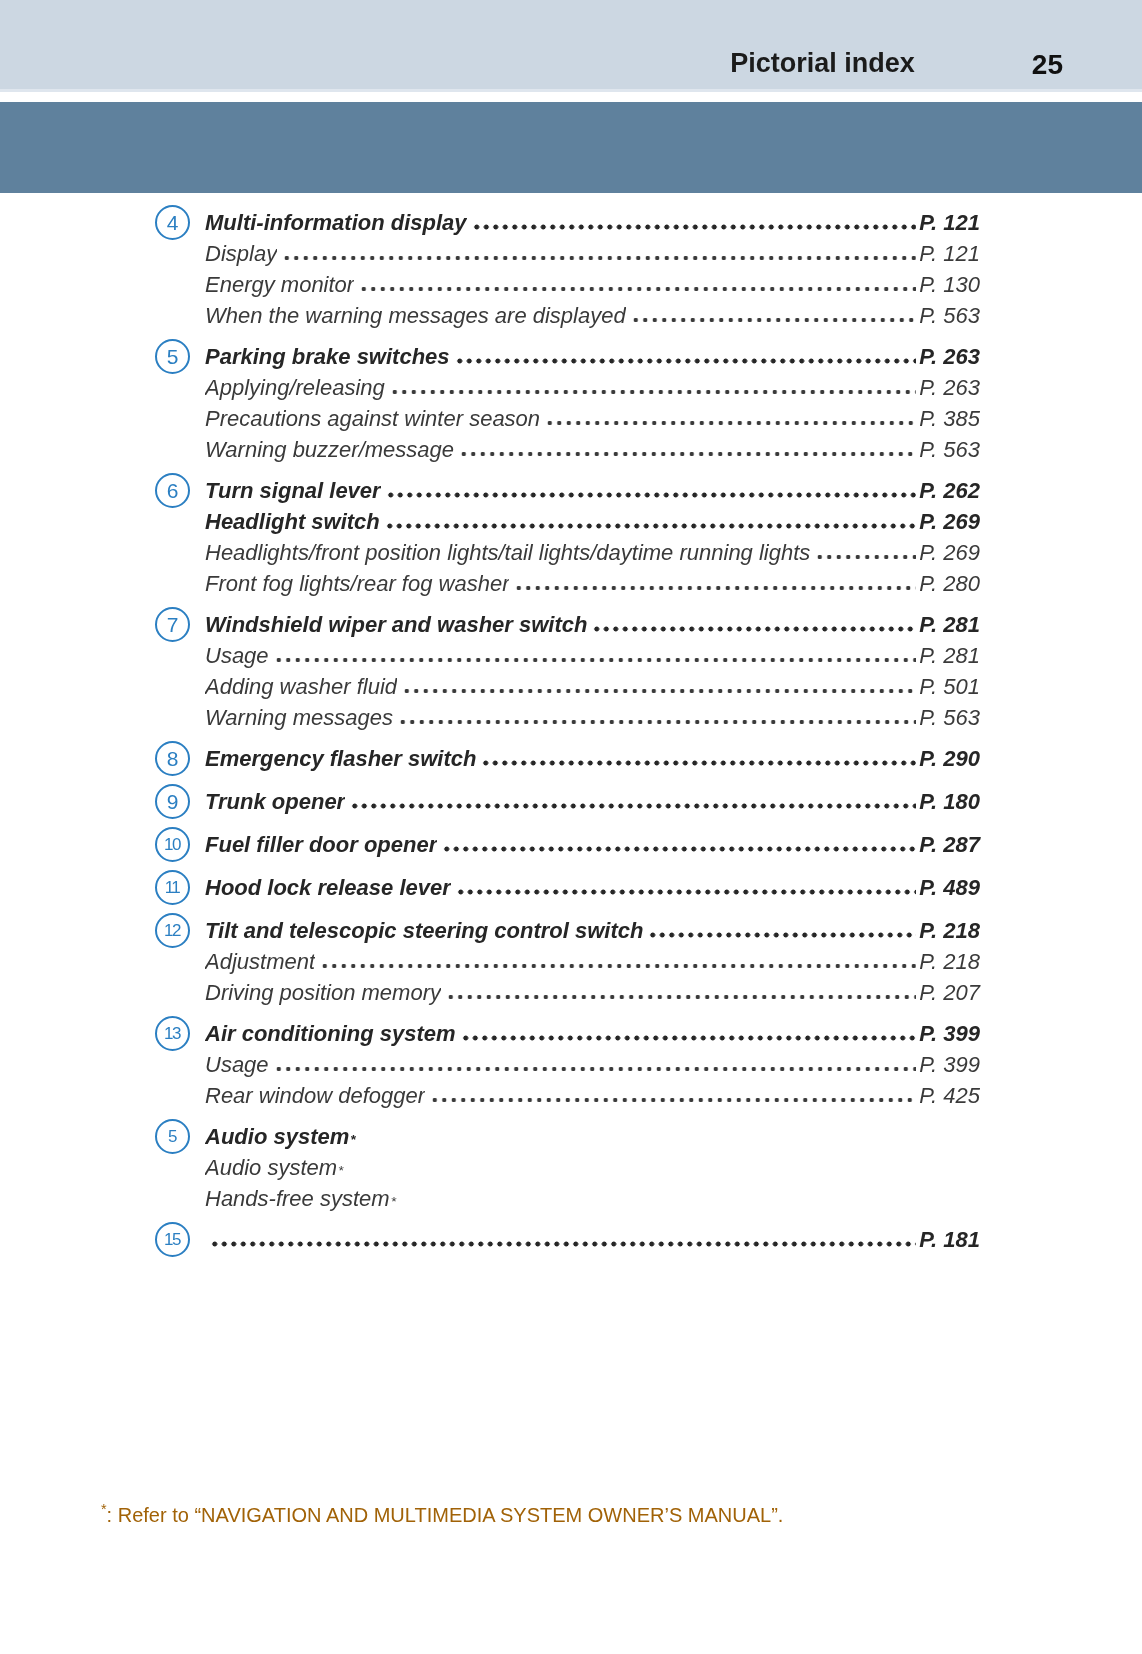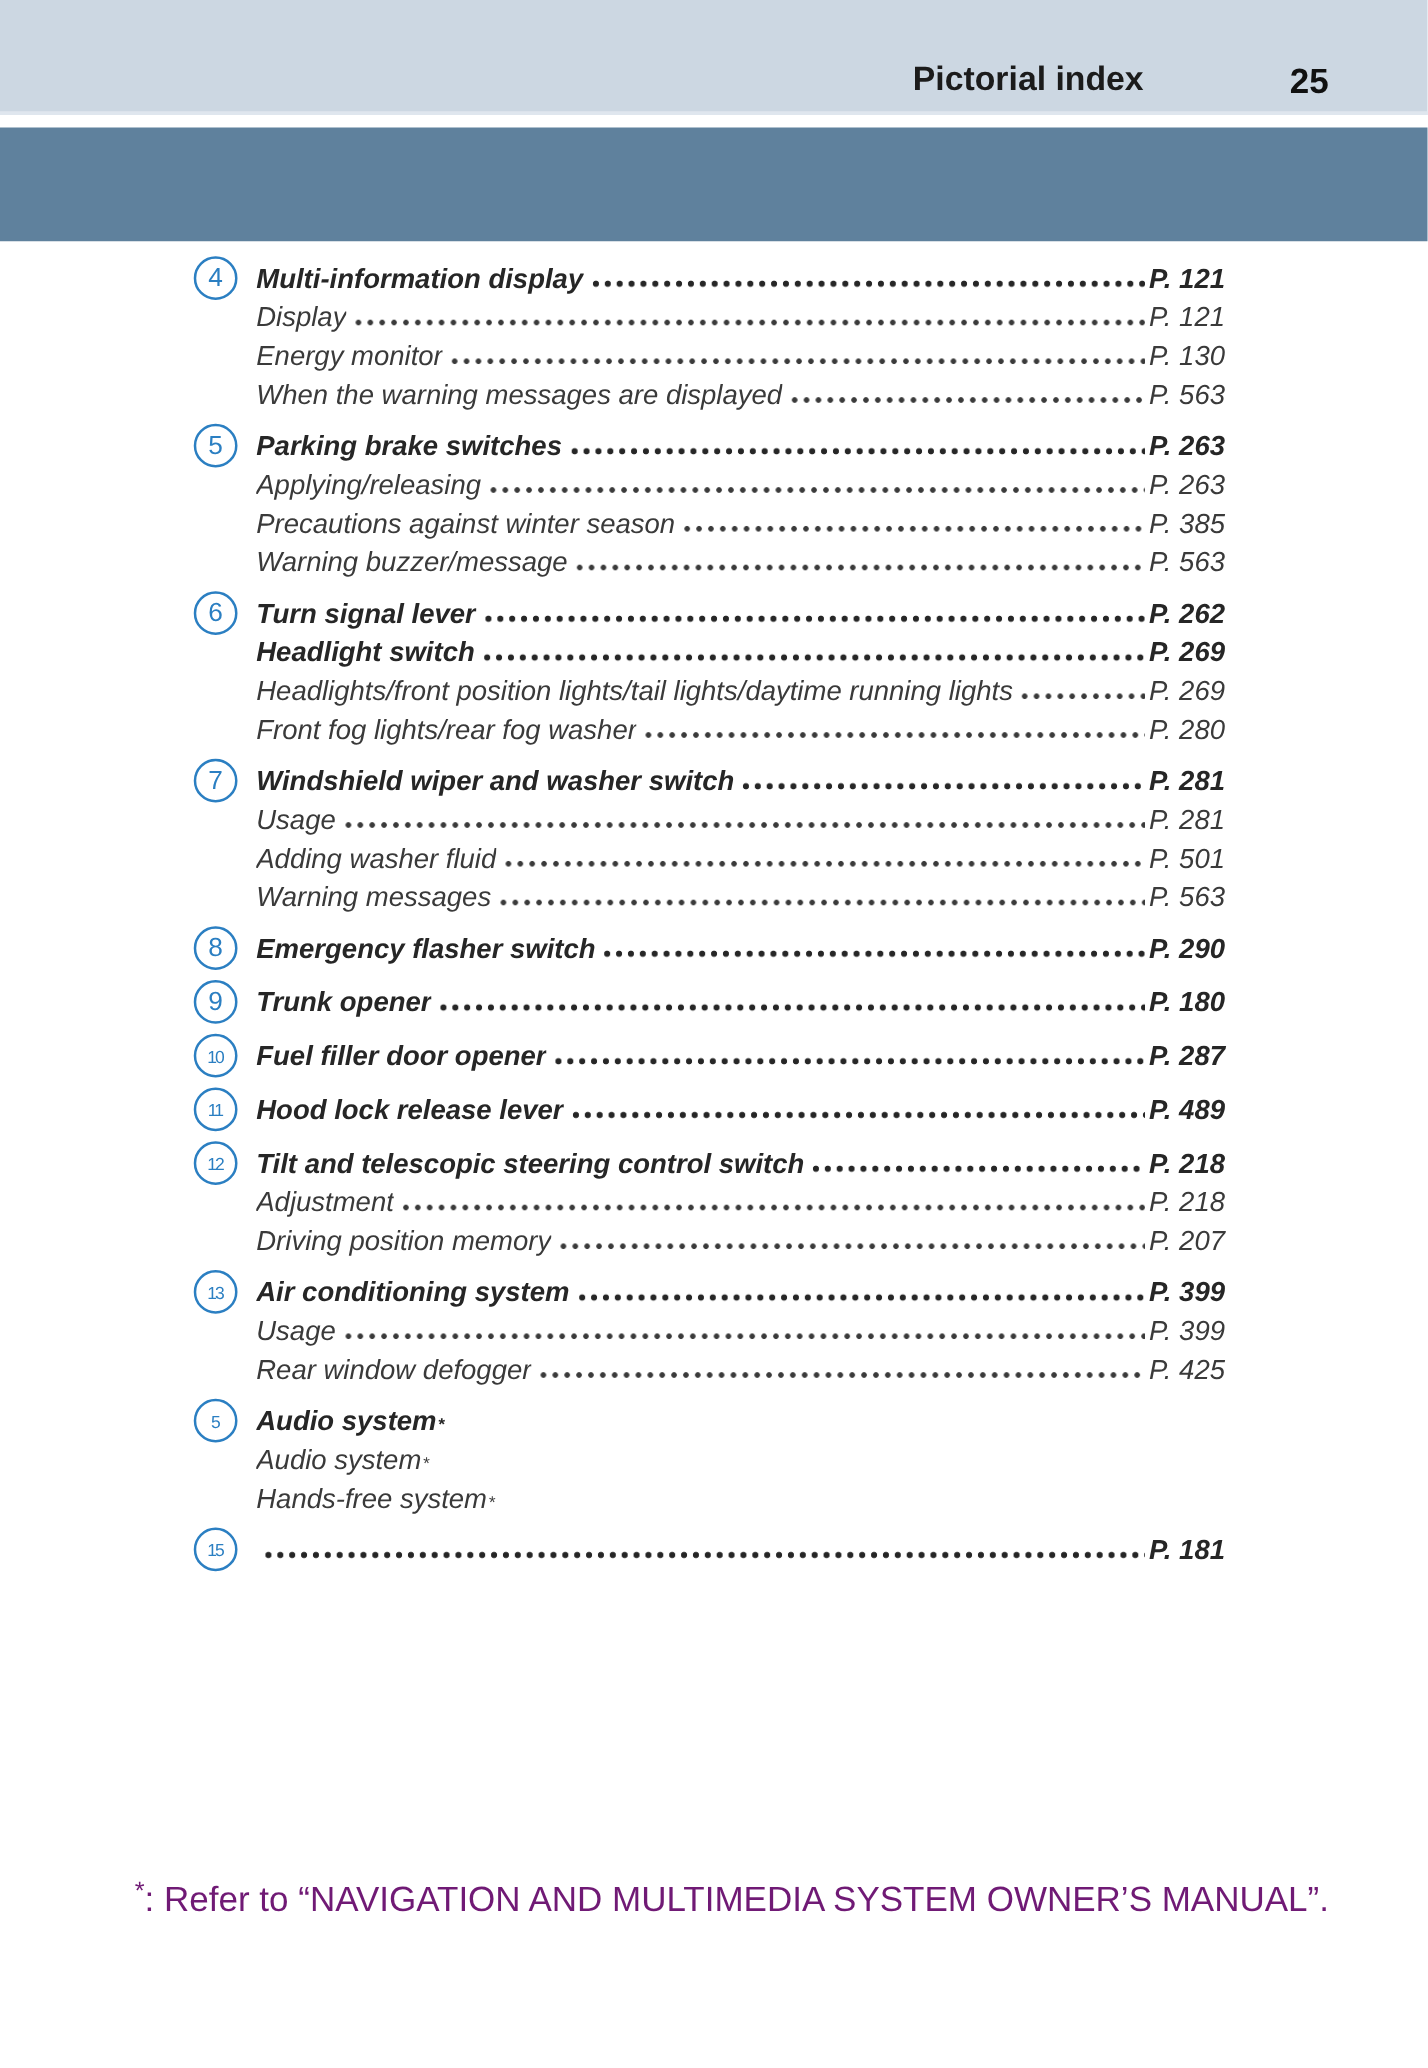--- a/index.html
+++ b/index.html
@@ -16,21 +16,20 @@
     height: 1654px;
     background: #ffffff;
     font-family: "Liberation Sans", sans-serif;
     overflow: hidden;
   }
   .page {
     position: relative;
     width: 1142px;
     height: 1654px;
     background: #fff;
-    text-align: center;
   }
   .header-bar {
     height: 92px;
     background: var(--header-bar);
     display: flex;
     align-items: flex-end;
     justify-content: flex-end;
     padding: 0 79px 12px 0;
     border-bottom: 3px solid #dfe6ee;
   }
@@ -59,21 +58,21 @@
     border: 2.5px solid var(--accent);
     border-radius: 50%;
     color: var(--accent);
     display: flex;
     align-items: center;
     justify-content: center;
     font-size: 21px;
     font-weight: 400;
     margin-top: -2px;
   }
-  .badge.two { font-size: 14px; letter-spacing: -1.5px; padding-right: 1px; }
+  .badge.two { font-size: 17px; letter-spacing: -1.5px; padding-right: 1px; }
   .rows { flex: 1; min-width: 0; font-style: italic; }
   .row {
     display: flex;
     align-items: baseline;
     font-size: 22px;
     line-height: 31px;
     color: var(--text-reg);
   }
   .row.bold { font-weight: 700; color: var(--text-bold); }
   .row .label { white-space: nowrap; flex-shrink: 1; overflow: hidden; }
@@ -91,23 +90,23 @@
     background-image: radial-gradient(circle, currentColor 2.2px, transparent 2.8px);
   }
   .page-ref { flex: none; white-space: nowrap; }
   .sup {
     font-size: 62%;
     vertical-align: super;
     line-height: 0;
     margin-left: 1px;
   }
   .footnote {
-    margin: 246px 30px 0 58px;
-    font-size: 28px;
-    color: #701a75;
+    margin: 246px 30px 0 100px;
+    font-size: 20px;
+    color: #a16207;
     line-height: 1.2;
   }
   .footnote .sup { font-size: 72%; vertical-align: super; }
 </style>
 </head>
 <body>
 
 <div class="page">
 
   <div class="header-bar">

